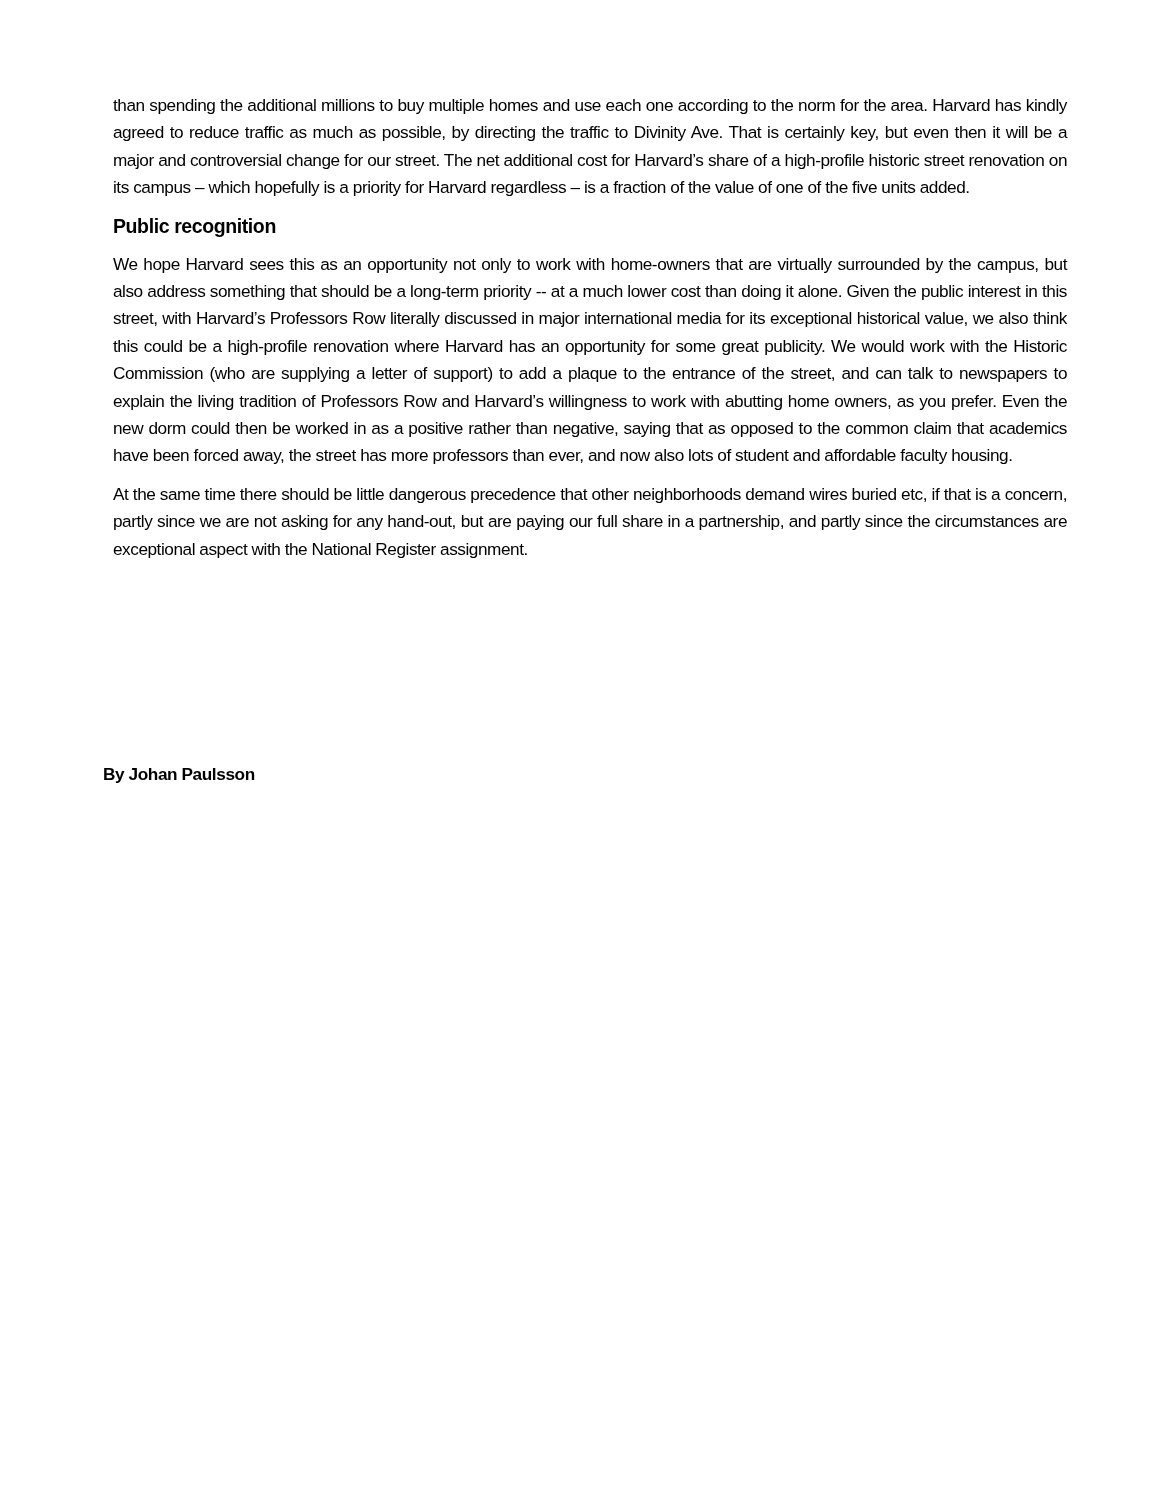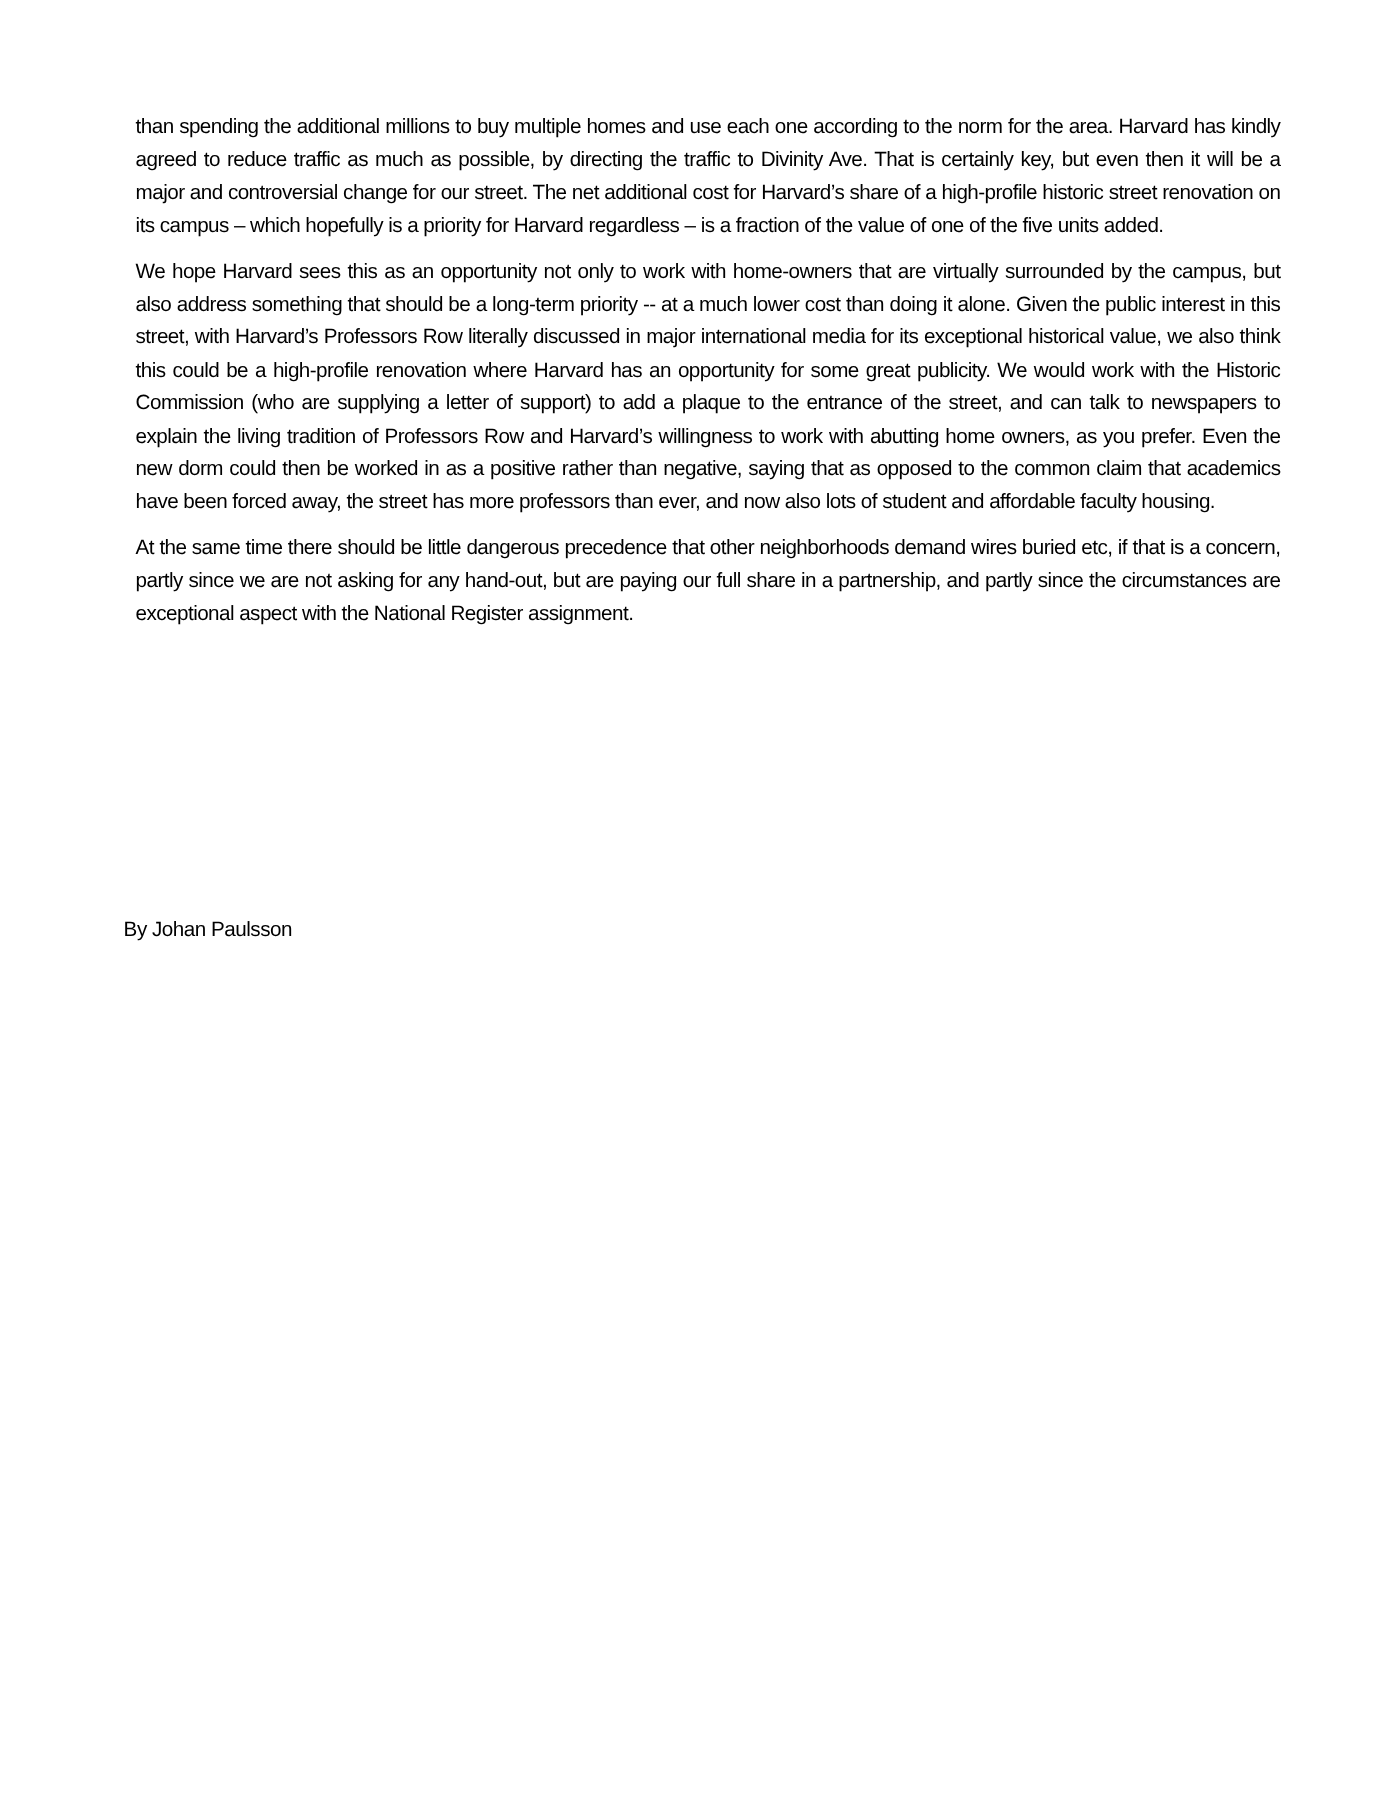--- a/index.html
+++ b/index.html
@@ -21,25 +21,26 @@
   .heading {
     font-size: 19.5px;
     font-weight: bold;
     margin: 0 0 12px 0;
     line-height: 26px;
     letter-spacing: -0.4px;
   }
   .sig {
     position: absolute; left: 103px; top: 764px;
     font-family: "Liberation Sans", sans-serif;
-    font-size: 17.2px; letter-spacing: -0.4px;
+    font-size: 17.2px; letter-spacing: -0.4px; font-weight: bold;
   }
 </style>
 </head>
 <body>
 
 <div class="page">
   <p class="para last-line-left">than spending the additional millions to buy multiple homes and use each one according to the norm for the area. Harvard has kindly agreed to reduce traffic as much as possible, by directing the traffic to Divinity Ave. That is certainly key, but even then it will be a major and controversial change for our street. The net additional cost for Harvard’s share of a high-profile historic street renovation on its campus – which hopefully is a priority for Harvard regardless – is a fraction of the value of one of the five units added.</p>
+  <h2 class="heading">Public recognition</h2>
   <p class="para last-line-left">We hope Harvard sees this as an opportunity not only to work with home-owners that are virtually surrounded by the campus, but also address something that should be a long-term priority -- at a much lower cost than doing it alone. Given the public interest in this street, with Harvard’s Professors Row literally discussed in major international media for its exceptional historical value, we also think this could be a high-profile renovation where Harvard has an opportunity for some great publicity. We would work with the Historic Commission (who are supplying a letter of support) to add a plaque to the entrance of the street, and can talk to newspapers to explain the living tradition of Professors Row and Harvard’s willingness to work with abutting home owners, as you prefer. Even the new dorm could then be worked in as a positive rather than negative, saying that as opposed to the common claim that academics have been forced away, the street has more professors than ever, and now also lots of student and affordable faculty housing.</p>
   <p class="para last-line-left">At the same time there should be little dangerous precedence that other neighborhoods demand wires buried etc, if that is a concern, partly since we are not asking for any hand-out, but are paying our full share in a partnership, and partly since the circumstances are exceptional aspect with the National Register assignment.</p>
 </div>
 
 <div class="sig">By Johan Paulsson</div>
 
 </body></html>

